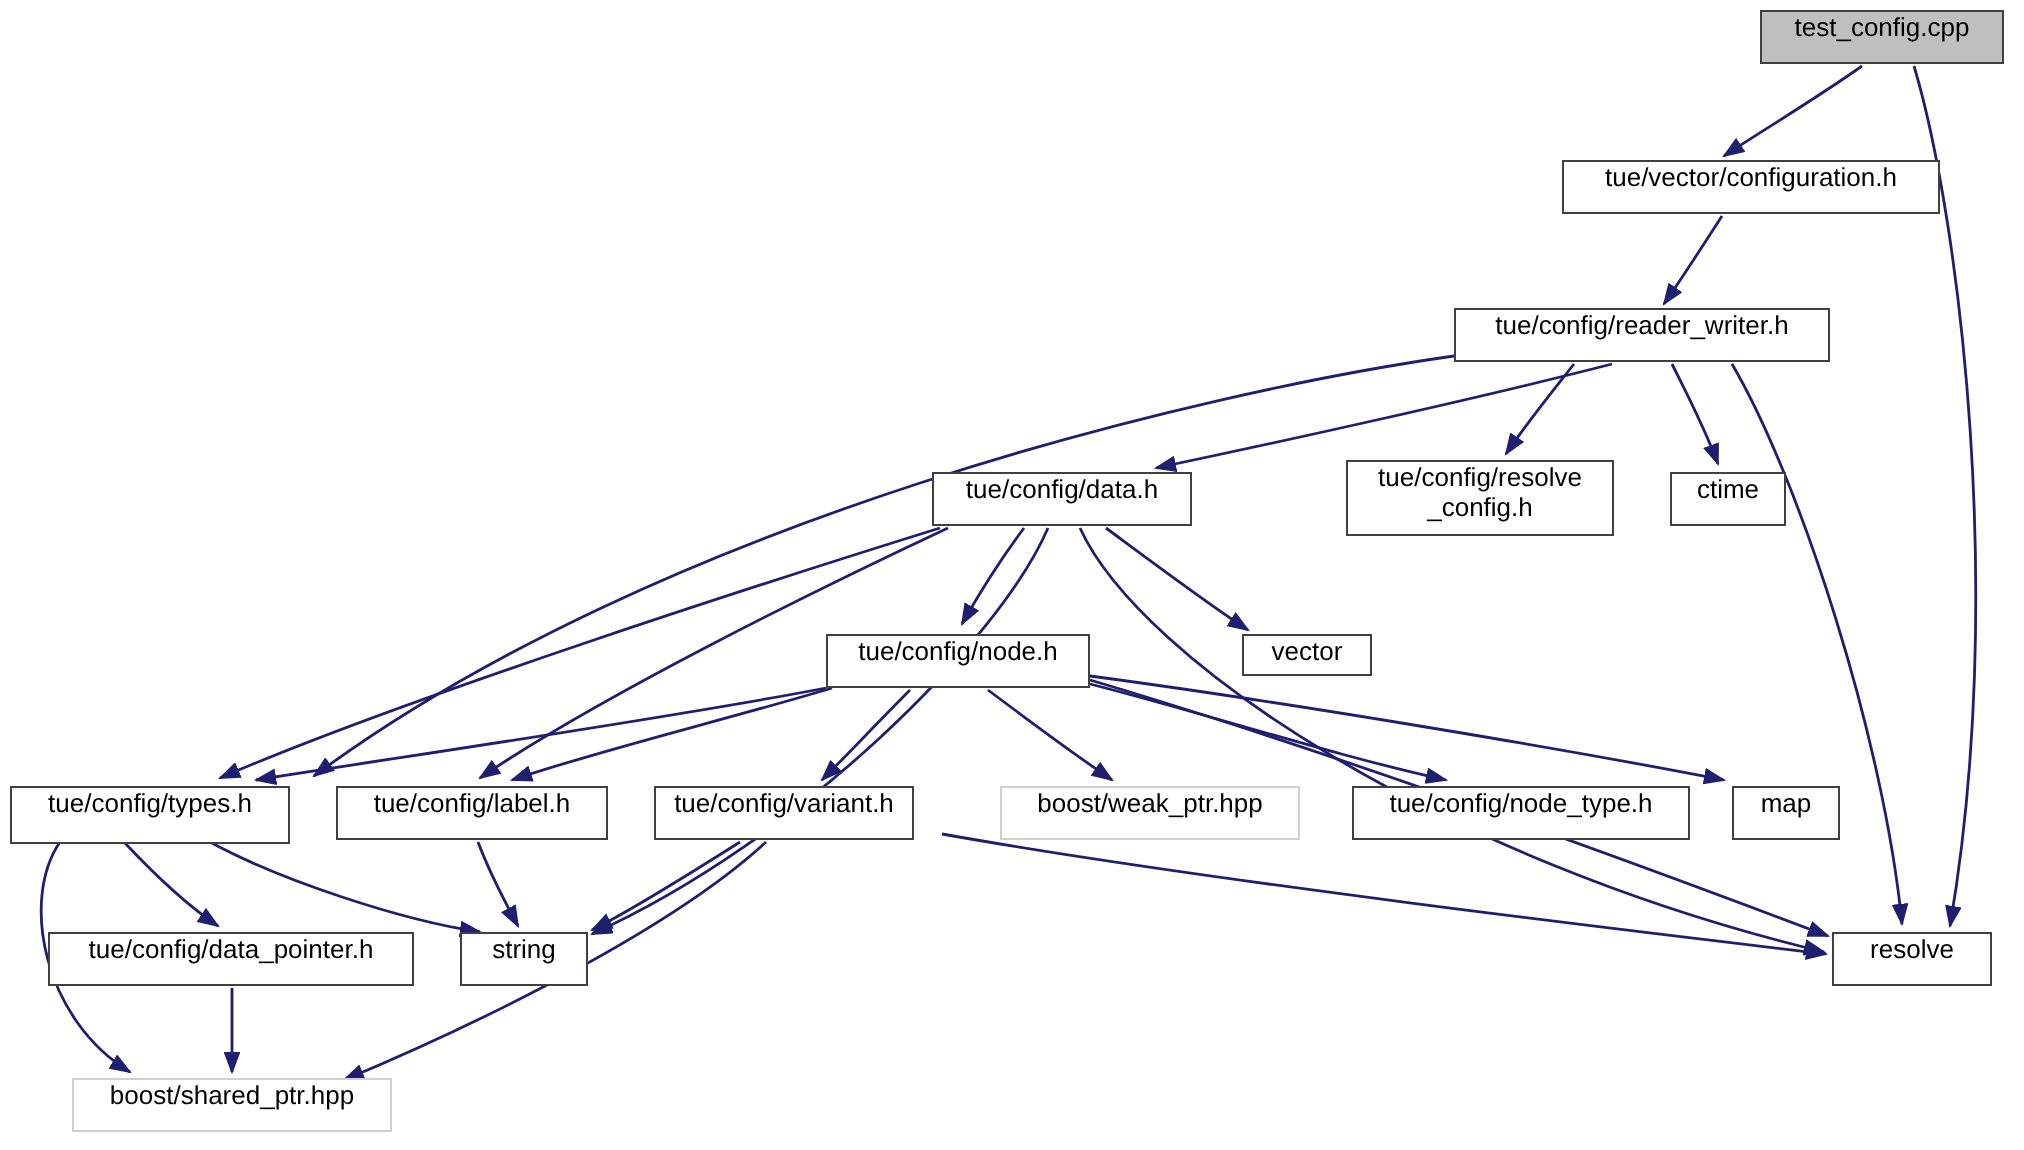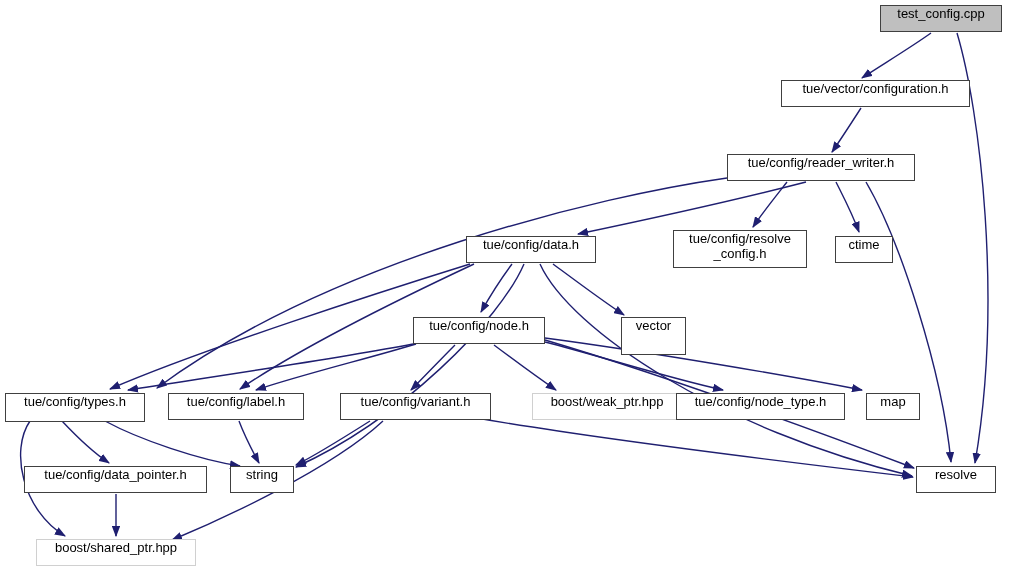--- a/index.html
+++ b/index.html
@@ -96,25 +96,25 @@
   </svg>
   <div id="nodes-layer">
       <div class="node root" style="left: 880px; top: 5px; width: 122px; height: 27px;"><span class="node-label">test_config.cpp</span></div>
       <div class="node" style="left: 781px; top: 80px; width: 189px; height: 27px;"><span class="node-label">tue/vector/configuration.h</span></div>
       <div class="node" style="left: 727px; top: 154px; width: 188px; height: 27px;"><span class="node-label">tue/config/reader_writer.h</span></div>
       <div class="node" style="left: 466px; top: 236px; width: 130px; height: 27px;"><span class="node-label">tue/config/data.h</span></div>
       <div class="node" style="left: 673px; top: 230px; width: 134px; height: 38px;"><span class="node-label">tue/config/resolve
 _config.h</span></div>
       <div class="node" style="left: 835px; top: 236px; width: 58px; height: 27px;"><span class="node-label">ctime</span></div>
       <div class="node" style="left: 413px; top: 317px; width: 132px; height: 27px;"><span class="node-label">tue/config/node.h</span></div>
-      <div class="node" style="left: 621px; top: 317px; width: 65px; height: 38px;"><span class="node-label">vector</span></div>
+      <div class="node" style="left: 621px; top: 317px; width: 65px; height: 21px;"><span class="node-label">vector</span></div>
       <div class="node" style="left: 5px; top: 393px; width: 140px; height: 29px;"><span class="node-label">tue/config/types.h</span></div>
       <div class="node" style="left: 168px; top: 393px; width: 136px; height: 27px;"><span class="node-label">tue/config/label.h</span></div>
-      <div class="node" style="left: 340px; top: 393px; width: 151px; height: 27px;"><span class="node-label">tue/config/variant.h</span></div>
-      <div class="node sys" style="left: 500px; top: 393px; width: 150px; height: 27px; margin-left: 32px;"><span class="node-label">boost/weak_ptr.hpp</span></div>
+      <div class="node" style="left: 327px; top: 393px; width: 130px; height: 27px;"><span class="node-label">tue/config/variant.h</span></div>
+      <div class="node sys" style="left: 500px; top: 393px; width: 150px; height: 27px;"><span class="node-label">boost/weak_ptr.hpp</span></div>
       <div class="node" style="left: 676px; top: 393px; width: 169px; height: 27px;"><span class="node-label">tue/config/node_type.h</span></div>
       <div class="node" style="left: 866px; top: 393px; width: 54px; height: 27px;"><span class="node-label">map</span></div>
       <div class="node" style="left: 24px; top: 466px; width: 183px; height: 27px;"><span class="node-label">tue/config/data_pointer.h</span></div>
       <div class="node" style="left: 230px; top: 466px; width: 64px; height: 27px;"><span class="node-label">string</span></div>
       <div class="node" style="left: 916px; top: 466px; width: 80px; height: 27px;"><span class="node-label">resolve</span></div>
       <div class="node sys" style="left: 36px; top: 539px; width: 160px; height: 27px;"><span class="node-label">boost/shared_ptr.hpp</span></div>
     </div>
 </div>
 
 </body></html>

